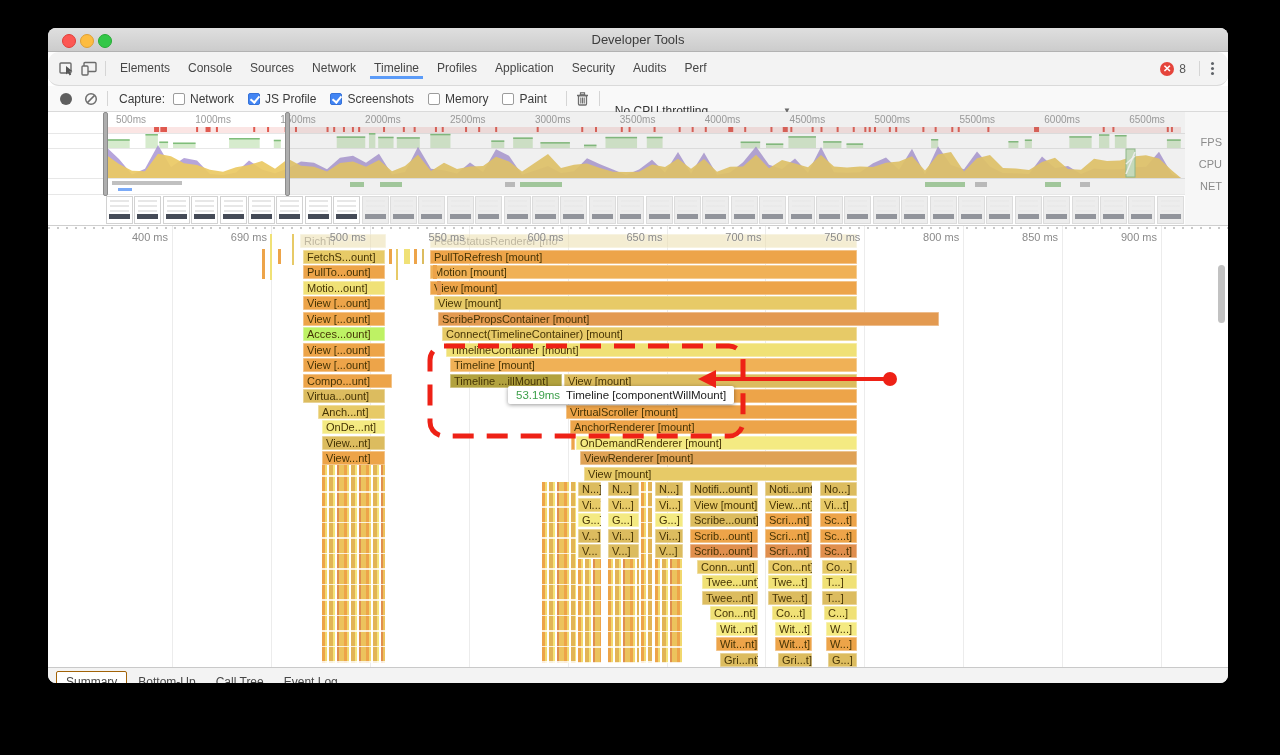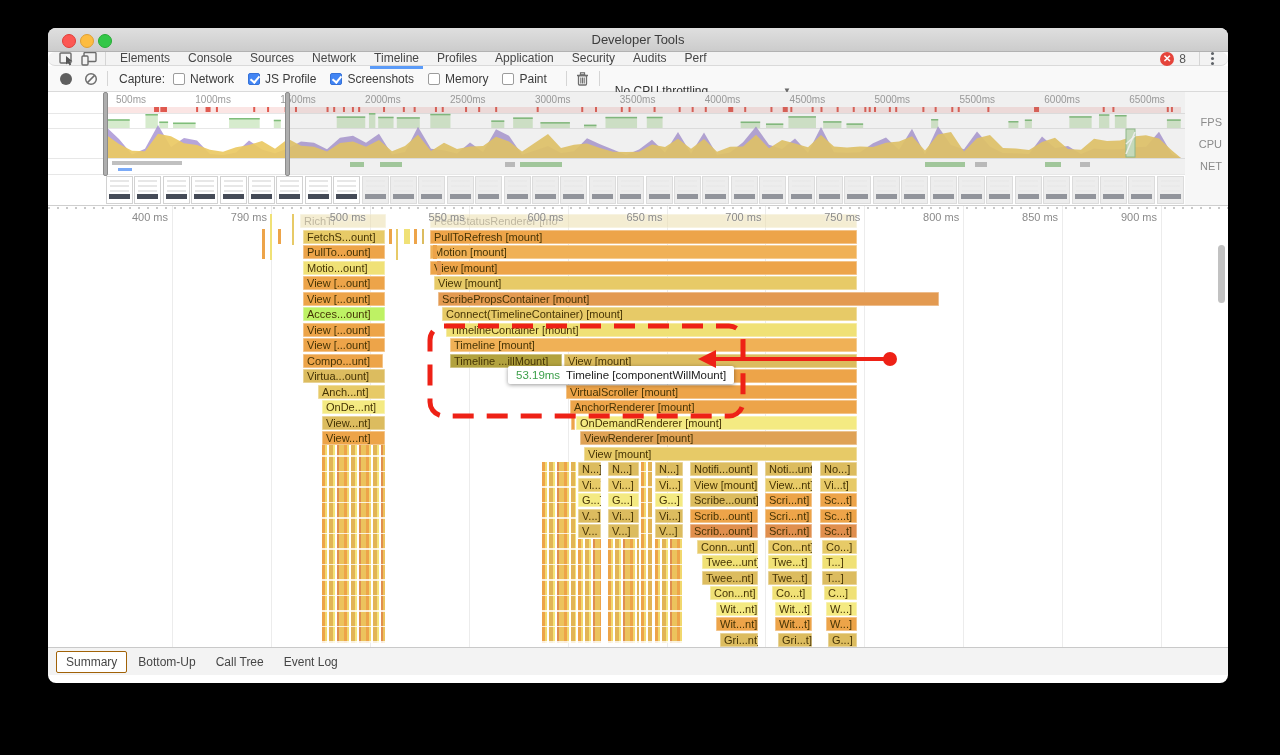--- a/index.html
+++ b/index.html
@@ -7,21 +7,21 @@
   .window{position:absolute;left:48px;top:28px;width:1180px;height:655px;background:#fff;
     border-radius:8px;overflow:hidden;}
   
   .titlebar{height:24px;background:linear-gradient(#dfdfdf,#cccccc);border-bottom:1px solid #b2b2b2;
     position:relative;text-align:center;font-size:13px;color:#3d3d3d;line-height:24px;box-sizing:border-box;}
   .tl{position:absolute;top:6px;width:12px;height:12px;border-radius:50%;}
   .tl.close{left:14px;background:#fc5753;border:0.5px solid #df3e38;}
   .tl.min{left:32px;background:#fdbc40;border:0.5px solid #de9f34;}
   .tl.max{left:50px;background:#33c748;border:0.5px solid #27aa35;}
   
-  .tabbar{height:14px;background:#f3f3f3;border-bottom:1px solid #dadada;display:flex;align-items:center;
+  .tabbar{height:34px;background:#f3f3f3;border-bottom:1px solid #dadada;display:flex;align-items:center;
     box-sizing:border-box;padding-left:8px;border-radius:11px;}
   .icon-btn{width:22px;height:18px;display:flex;align-items:center;justify-content:center;}
   .vdiv{width:1px;height:15px;background:#d5d5d5;margin:0 5px;}
   .tab{padding:0 9px;height:21px;line-height:21px;font-size:12px;color:#464646;position:relative;white-space:nowrap;}
   .tab.active::after{content:'';position:absolute;left:5px;right:5px;bottom:0;height:3px;background:#5b9bf8;}
   .tabbar-right{margin-left:auto;display:flex;align-items:center;padding-right:8px;}
   .err-badge{width:14px;height:14px;border-radius:50%;background:#e5443b;color:#fff;font-size:10px;
     line-height:14px;text-align:center;font-weight:bold;}
   .err-count{font-size:12px;color:#555;margin:0 8px 0 5px;}
   .kebab{display:flex;flex-direction:column;gap:2px;padding:0 6px;}
@@ -403,42 +403,42 @@
         <div class="gridline" style="left: 519.6px;"></div>
         <div class="gridline" style="left: 618.5px;"></div>
         <div class="gridline" style="left: 717.4px;"></div>
         <div class="gridline" style="left: 816.3px;"></div>
         <div class="gridline" style="left: 915.2px;"></div>
         <div class="gridline" style="left: 1014.1px;"></div>
         <div class="gridline" style="left: 1113px;"></div>
       </div>
     <div id="axis">
         <div class="axis-label" style="left: 52px;">400 ms</div>
-        <div class="axis-label" style="left: 150.9px;">790 ms</div>
+        <div class="axis-label" style="left: 150.9px;">690 ms</div>
         <div class="axis-label" style="left: 249.8px;">500 ms</div>
         <div class="axis-label" style="left: 348.7px;">550 ms</div>
         <div class="axis-label" style="left: 447.6px;">600 ms</div>
         <div class="axis-label" style="left: 546.5px;">650 ms</div>
         <div class="axis-label" style="left: 645.4px;">700 ms</div>
         <div class="axis-label" style="left: 744.3px;">750 ms</div>
         <div class="axis-label" style="left: 843.2px;">800 ms</div>
         <div class="axis-label" style="left: 942.1px;">850 ms</div>
         <div class="axis-label" style="left: 1041px;">900 ms</div>
       </div>
     <div id="bars">
         <div class="bar faded" style="left: 252px; top: 8px; width: 86px; background: rgb(236, 223, 174);">RichTi</div>
         <div class="bar" style="left: 255px; top: 23.5px; width: 82px; background: rgb(231, 202, 103);">FetchS...ount]</div>
         <div class="bar" style="left: 255px; top: 39px; width: 82px; background: rgb(237, 164, 73);">PullTo...ount]</div>
         <div class="bar" style="left: 255px; top: 54.5px; width: 82px; background: rgb(240, 225, 118);">Motio...ount]</div>
         <div class="bar" style="left: 255px; top: 70px; width: 82px; background: rgb(237, 164, 73);">View [...ount]</div>
         <div class="bar" style="left: 255px; top: 85.5px; width: 82px; background: rgb(237, 164, 73);">View [...ount]</div>
         <div class="bar" style="left: 255px; top: 101px; width: 82px; background: #bef264;">Acces...ount]</div>
         <div class="bar" style="left: 255px; top: 116.5px; width: 82px; background: rgb(237, 164, 73);">View [...ount]</div>
         <div class="bar" style="left: 255px; top: 132px; width: 82px; background: rgb(237, 164, 73);">View [...ount]</div>
-        <div class="bar" style="left: 255px; top: 147.5px; width: 80px; background: rgb(237, 164, 73);">Compo...unt]</div>
+        <div class="bar" style="left: 255px; top: 147.5px; width: 89px; background: rgb(237, 164, 73);">Compo...unt]</div>
         <div class="bar" style="left: 255px; top: 163px; width: 82px; background: rgb(220, 188, 95);">Virtua...ount]</div>
         <div class="bar" style="left: 270px; top: 178.5px; width: 67px; background: rgb(231, 202, 103);">Anch...nt]</div>
         <div class="bar" style="left: 274px; top: 194px; width: 63px; background: rgb(244, 234, 130);">OnDe...nt]</div>
         <div class="bar" style="left: 274px; top: 209.5px; width: 63px; background: rgb(220, 188, 95);">View...nt]</div>
         <div class="bar" style="left: 274px; top: 225px; width: 63px; background: rgb(237, 164, 73);">View...nt]</div>
         <div class="bar faded" style="left: 382px; top: 8px; width: 427px; background: rgb(236, 223, 174);">FeedStatusRenderer [mo</div>
         <div class="bar" style="left: 382px; top: 23.5px; width: 427px; background: rgb(237, 164, 73);">PullToRefresh [mount]</div>
         <div class="bar" style="left: 382px; top: 39px; width: 427px; background: rgb(240, 177, 86);">Motion [mount]</div>
         <div class="bar" style="left: 382px; top: 54.5px; width: 427px; background: rgb(237, 164, 73);">View [mount]</div>
         <div class="bar" style="left: 386px; top: 70px; width: 423px; background: rgb(231, 202, 103);">View [mount]</div>

